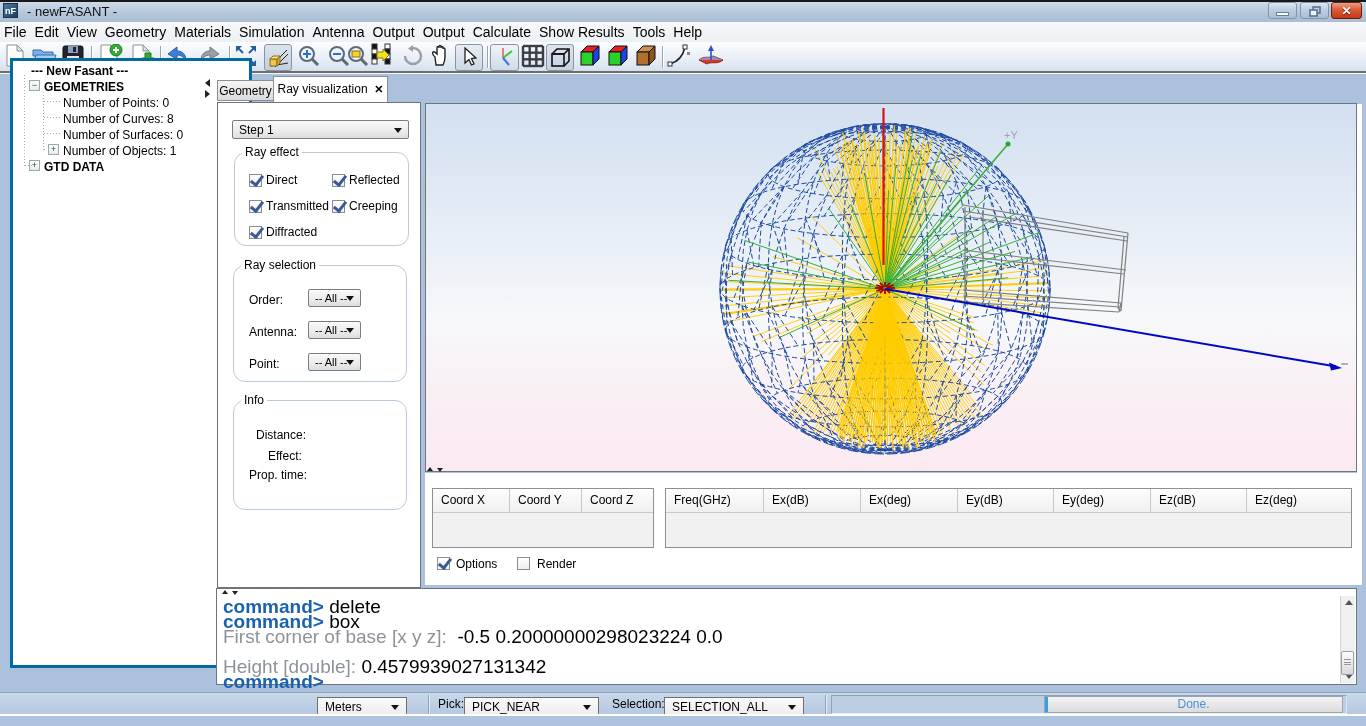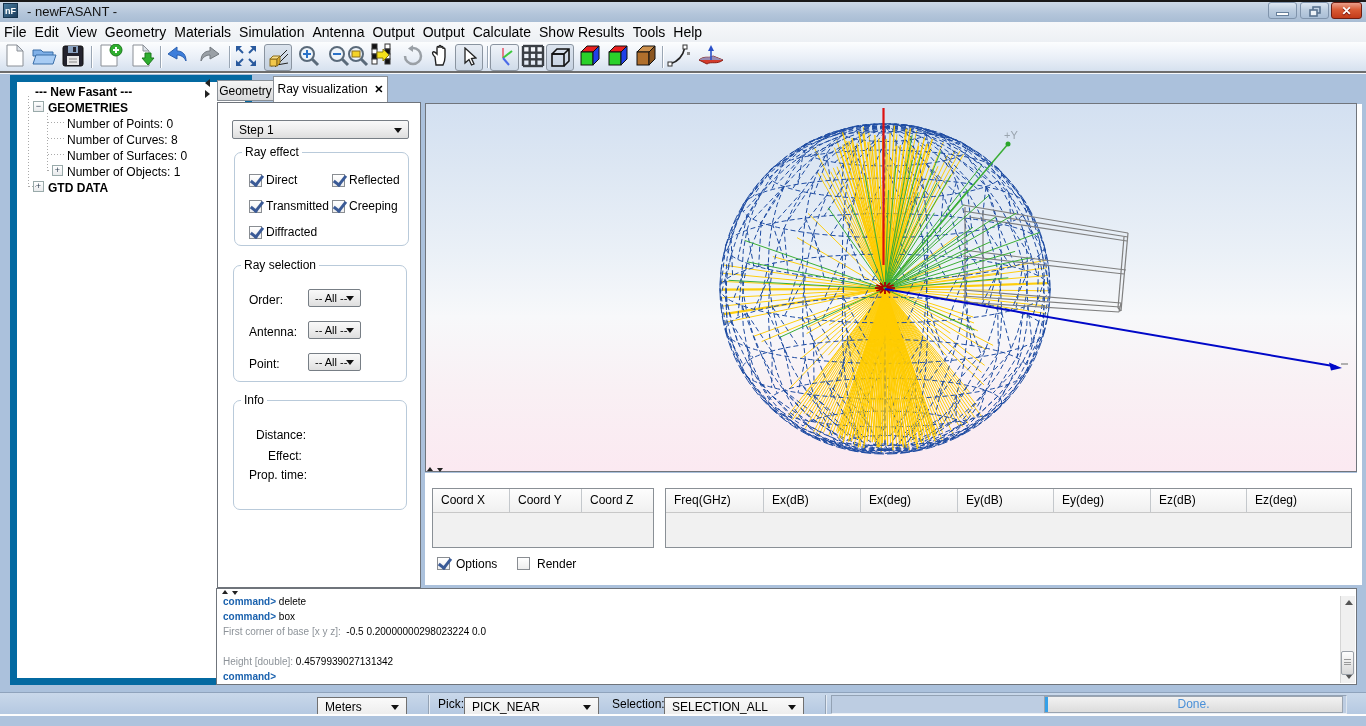--- a/index.html
+++ b/index.html
@@ -8,41 +8,41 @@
 .appicon{left:3px;top:3px;width:15px;height:15px;background:linear-gradient(135deg,#4a7da0,#1d3d5c);border:1px solid #16344e;color:#fff;font-size:9px;font-weight:bold;text-align:center;line-height:14px}
 .apptitle{left:27px;top:4px;font-size:13px;color:#111}
 .wbtn{top:2px;height:17px;border-radius:3px;font-size:10px;text-align:center}
 .wbtn.min,.wbtn.res{background:linear-gradient(#dfe8f2,#bdcee0 45%,#a9bed6);border:1px solid #8094ac;width:29px}
 .wbtn.close{background:linear-gradient(#eb9f8a,#d95b35 45%,#c23b1a);border:1px solid #6e1e12;width:31px}
 .menubar{left:0;top:22px;width:1366px;height:20px;background:linear-gradient(#f7f8fa,#edf0f4);display:flex;align-items:center;padding-left:1px}
 .menubar span{padding:0 3px;margin-right:2px;font-size:14px}
 .toolbar{left:0;top:42px;width:1366px;height:31px;background:linear-gradient(#fcfdfe,#e9eff7 55%,#d6e1ef);border-bottom:2px solid #6d6d6d}
 .tsep{position:absolute;top:4px;width:1px;height:22px;background:#9aa6b4;box-shadow:1px 0 0 #fff}
 .tbtn{position:absolute;top:2px;width:28px;height:27px;border:1px solid #8a94a0;border-radius:3px;background:linear-gradient(#f0f4f9,#cfdbe9)}
-.treepanel{left:10px;top:75px;width:242px;height:610px;background:#fff;border:7px solid #0369a1;font-size:12px}
+.treepanel{left:10px;top:58px;width:242px;height:610px;background:#fff;border:3px solid #0369a1;font-size:12px}
 .tree-b{font-weight:bold}
 .exp{position:absolute;width:11px;height:11px;border:1px solid #9aa;background:linear-gradient(#fff,#e8eaec);font-size:9px;line-height:9px;text-align:center;color:#345}
 .tab{position:absolute;font-size:12px;text-align:center}
 .tab.inactive{left:217px;top:80px;width:57px;height:21px;background:linear-gradient(#f5f5f5,#d9dadc);border:1px solid #898f96;line-height:20px}
 .tab.active{left:273px;top:76px;width:115px;height:26px;background:#fff;border:1px solid #898f96;border-bottom:none;line-height:24px}
 .ctrlpanel{left:217px;top:102px;width:204px;height:486px;background:#fff;border:1px solid #6f747b}
 .combo{position:absolute;border:1px solid #777e85;border-radius:2px;background:linear-gradient(#f9f9f9,#efefef 45%,#dedede);font-size:12px}
 .combo .arr{position:absolute;right:6px;top:50%;margin-top:-2px;width:0;height:0;border:4px solid transparent;border-top:5px solid #111;border-bottom:none}
 .combo .txt{position:absolute;left:6px;top:2px}
-.grp{position:absolute;border:1px solid #b9cada;border-radius:7px}
+.grp{position:absolute;border:1px solid #b9cada;border-radius:12px}
 .grp .glabel{position:absolute;left:7px;top:-8px;background:#fff;padding:0 3px;font-size:12px}
 .cb{position:absolute;width:13px;height:13px;border:1px solid #898d92;background:linear-gradient(#fff,#eee)}
 .cb.on:after{content:"";position:absolute;left:3px;top:-2px;width:5px;height:10px;border:solid #3a5a96;border-width:0 3px 3px 0;transform:rotate(38deg)}
 .cblabel{position:absolute;font-size:12px}
 .viewport{left:425px;top:103px;width:932px;height:369px;border:1px solid #70757c;background:linear-gradient(#d3e0f1 0%,#dde7f3 18%,#eaf0f7 40%,#f7f8fa 58%,#f9f0f4 78%,#fbe9f1 100%)}
 .btpanel{left:425px;top:473px;width:932px;height:112px;background:#fff}
 .wtable{position:absolute;border:1px solid #8a9096;background:#f1f1f1}
 .wtable .hdr{position:absolute;left:0;top:0;right:0;height:24px;background:linear-gradient(#fdfdfd,#f0f0f0);border-bottom:1px solid #c8c8c8;display:flex}
 .wtable .hdr div{border-right:1px solid #c4c8cc;padding:4px 0 0 8px;font-size:12px}
-.console{left:216px;top:588px;width:1141px;height:97px;background:#fff;border:1px solid #6f747b;font-size:10px}
+.console{left:216px;top:588px;width:1141px;height:97px;background:#fff;border:1px solid #6f747b;font-size:19px}
 .cline{position:absolute;left:6px;white-space:pre}
 .cmd{color:#1b62ae;font-weight:bold}
 .gray{color:#8d9399}
 .statusbar{left:0;top:692px;width:1366px;height:24px;background:linear-gradient(#c9d8ea,#b3c7e0);border-top:1px solid #8fa3bc}
 .scell{position:absolute;top:2px;height:19px;border:1px solid #93a2b4;border-bottom-color:#e8eef6;border-right-color:#dde6f0;font-size:12px}
 .scombo{position:absolute;top:4px;height:30px;border:1px solid #707070;background:linear-gradient(#fafafa,#e4e4e4);font-size:12px}
 .scombo .arr{position:absolute;right:7px;top:7px;width:0;height:0;border:4px solid transparent;border-top:5px solid #111;border-bottom:none}
 .botstrip{left:0;top:714px;width:1366px;height:12px;background:#aec3dd;border-top:2px solid #fdfdfd}
 .tri{position:absolute;width:0;height:0}
 svg{display:block}

